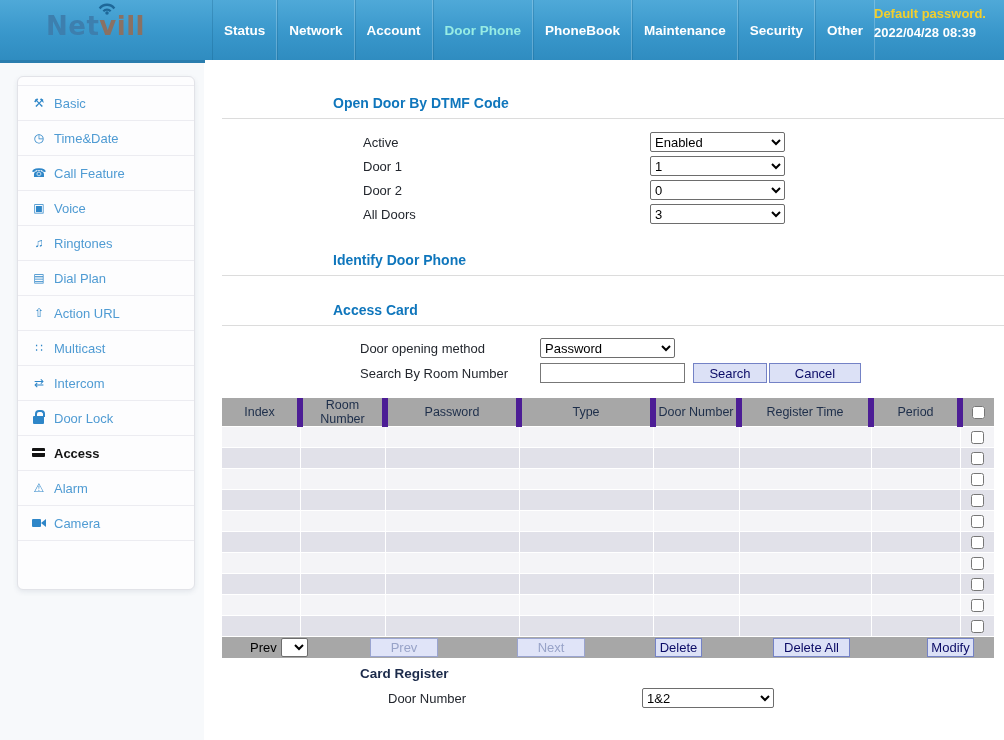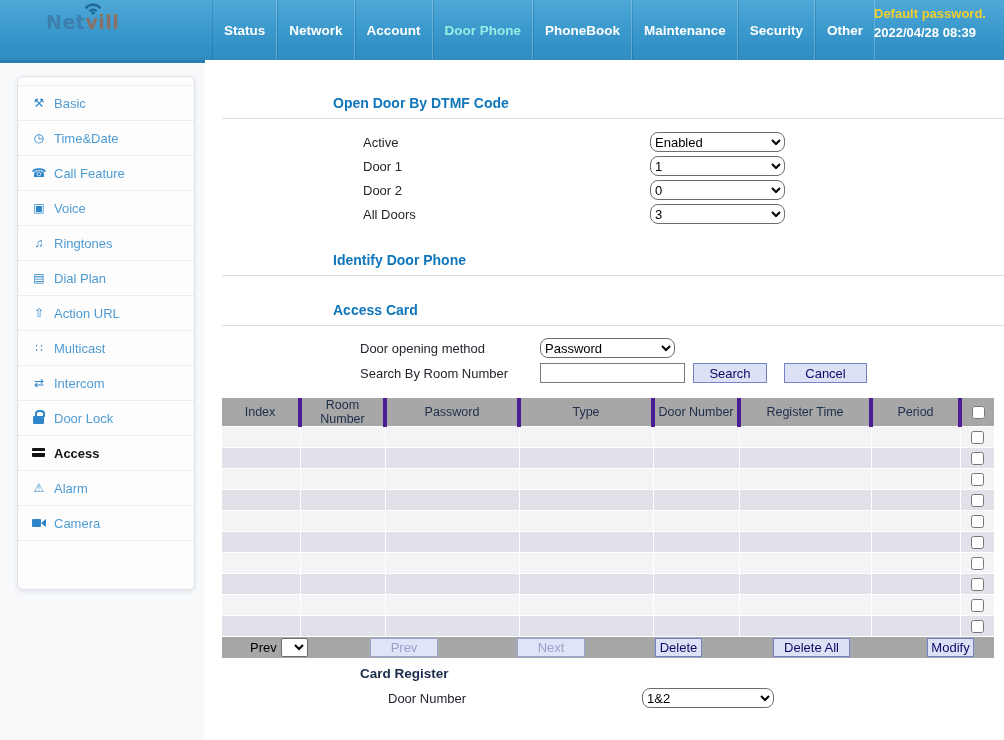--- a/index.html
+++ b/index.html
@@ -4,21 +4,21 @@
 <style>
   html,body{margin:0;padding:0}
   body{width:1004px;height:740px;position:relative;overflow:hidden;background:#fff;
        font-family:"Liberation Sans",sans-serif;font-size:13px;color:#222}
 
   
   .header{position:absolute;top:0;left:0;width:1004px;height:60px;
           background:linear-gradient(180deg,#4fa9d8 0%,#3997cb 55%,#2f8cc0 100%);
           border-bottom:3px solid #2a7dae}
   .brand{position:absolute;left:46px;top:11px;font-family:"DejaVu Sans",sans-serif;
-         font-weight:bold;font-size:19px;letter-spacing:.5px}
+         font-weight:bold;font-size:26px;letter-spacing:.5px}
   .brand .p1{color:#3d7fae}
   .brand .p2{color:#8a7163}
   .vwrap{position:relative;display:inline-block}
   .wifi{position:absolute;left:-3px;top:-11px}
   .nav{position:absolute;left:212px;top:0;height:60px;display:flex}
   .tab{display:flex;align-items:center;padding:0 11px;color:#fff;font-weight:bold;
        font-size:13.5px;cursor:default;
        border-left:1px solid rgba(15,85,125,.25);border-right:1px solid rgba(255,255,255,.22)}
   .tab.active{color:#97ece4}
   .hdr-right{position:absolute;left:874px;top:4px;width:130px;font-weight:bold;
@@ -53,32 +53,32 @@
   
   .main{position:absolute;left:205px;top:60px;width:799px;height:680px;background:#fff;overflow:hidden}
   .sec-title{margin:0 0 0 128px;color:#0f76bc;font-weight:bold;font-size:14px;line-height:17px}
   .mt1{margin-top:35px}.mt2{margin-top:26px}.mt3{margin-top:26px}
   .rule{height:1px;background:#dcdcdc;border:0;margin:6px 0 0 17px}
   .rows{margin-top:11px}
   .frow{display:flex;align-items:center;height:24px}
   .mtA{margin-top:10px}.mtB{margin-top:1px}
   .flabel{margin-left:158px;width:287px;color:#23272e}
   .flabel.w2{margin-left:155px;width:180px}
-  .sel{width:135px;height:20px;font-size:13px;font-family:inherit;border:1px solid #6d6d6d;border-radius:8px;background:#fff}
+  .sel{width:135px;height:20px;font-size:13px;font-family:inherit;border:1px solid #6d6d6d;border-radius:2px;background:#fff}
   .input{width:137px;height:18px;border:1px solid #777;font-size:13px;padding:0 3px;font-family:inherit}
   .btn{background:#dce1f6;border:1px solid #7482c6;color:#0b0b66;height:20px;font-size:13px;
        font-family:inherit;padding:0;cursor:default}
   .b-submit{width:68px}
   .b-search{width:74px;margin-left:8px}
-  .b-cancel{width:83px;margin-left:17px}
+  .b-cancel{width:92px;margin-left:2px}
 
   
   .tbl{margin:13px 0 0 17px;border-collapse:collapse;table-layout:fixed;width:772px;font-size:12.5px}
   .tbl th{background:#a7a7a7;color:#1d2e4a;font-weight:normal;height:20px;padding:0;
-          border-right:4px solid #4c1d95;border-bottom:1px solid #fff;text-align:center}
+          border-right:6px solid #4c1d95;border-bottom:1px solid #fff;text-align:center}
   .tbl td{height:20px;padding:0;border-right:1px solid #fff;border-bottom:1px solid #fff;text-align:center}
   .tbl th:last-child,.tbl td:last-child{border-right:0}
   tr.r-odd td{background:#f4f4f7}
   tr.r-even td{background:#e1e1e9}
   input[type=checkbox]{width:13px;height:13px;margin:0;vertical-align:middle}
 
   
   .pgbar{position:relative;margin-left:17px;width:772px;height:21px;background:#a7a7a7}
   .pg-label{position:absolute;left:28px;top:3px;color:#000}
   .pg-select{position:absolute;left:59px;top:1px;width:27px;height:19px;font-size:12px;

